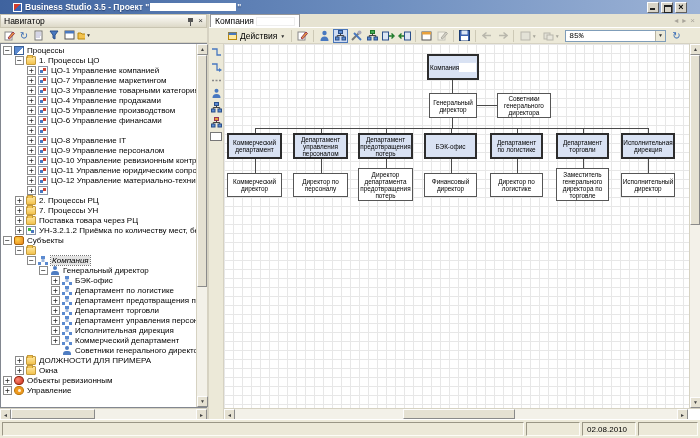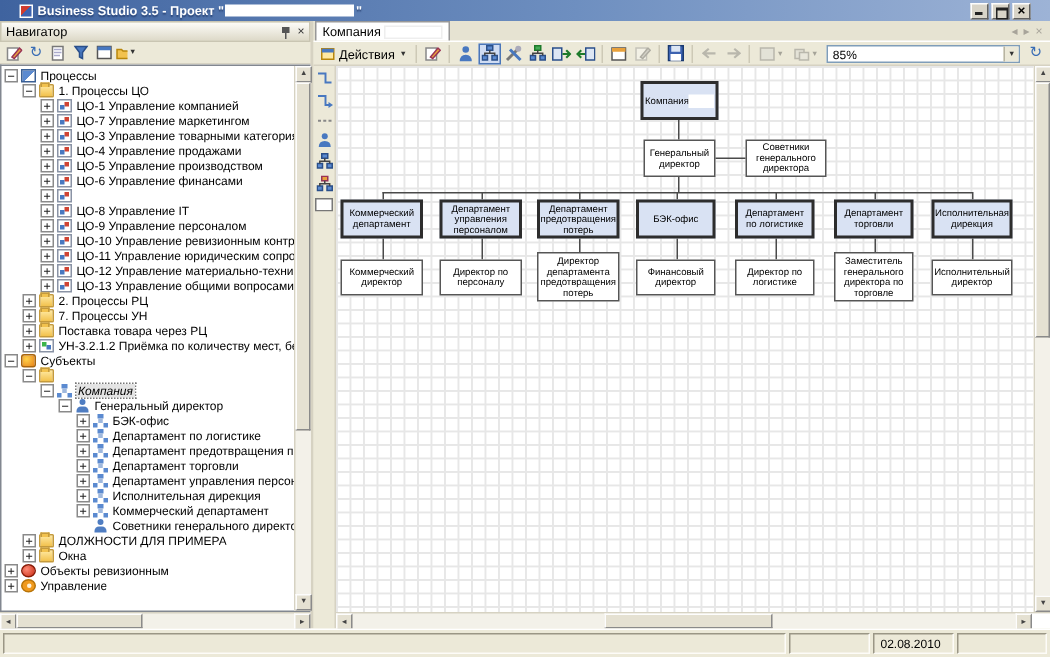--- a/index.html
+++ b/index.html
@@ -91,28 +91,28 @@
   
   .main { flex:1; display:flex; flex-direction:column; min-width:0; }
   .tabbar { height:14px; flex:none; display:flex; align-items:flex-end; background:#e6e3d2; padding-left:1px;
             border-bottom:1px solid #fff; }
   .tab { height:13px; width:90px; background:#fff; border:1px solid #989898; border-bottom:none;
          display:flex; align-items:center; padding:0 4px; font-size:8.5px; }
   .redact-tab { width:40px; height:9px; margin-left:2px; border:1px solid #eee; }
   .tab-controls { margin-left:auto; display:flex; gap:4px; padding:0 5px 2px 0; color:#a8a49a; font-size:8px; align-items:center; }
 
   .main-toolbar { height:16px; flex:none; display:flex; align-items:center; gap:1px; background:#ece9d8;
-                  border-bottom:1px solid #d6d2c2; padding:0 2px; }
+                  border-bottom:1px solid #d6d2c2; padding:0 16px; }
   .sep { width:1px; height:12px; background:#cdc9b6; margin:0 2px; flex:none; }
   .actions-btn { display:flex; align-items:center; gap:2px; font-size:8.5px; padding:0 3px; height:14px; white-space:nowrap; }
   .tool-btn { width:15px; height:14px; display:flex; align-items:center; justify-content:center; flex:none; }
   .tool-btn.selected { background:#cfdcf3; border:1px solid #4a76b8; }
   .tool-btn.disabled { opacity:.38; filter:grayscale(1); }
-  .zoom-combo { width:130px; height:12px; background:#fff; border:1px solid #7f9db9; display:flex; align-items:flex-end;
-                font-size:8px; padding-left:3px; margin:0 2px; }
+  .zoom-combo { width:130px; height:12px; background:#fff; border:1px solid #7f9db9; display:flex; align-items:center;
+                font-size:8px; padding-left:3px; margin:0 2px;font-family:Liberation Mono, monospace; }
   .zoom-combo .dd { margin-left:auto; width:10px; height:10px; background:#ece9d8; border-left:1px solid #b8b4a2;
                     font-size:5px; text-align:center; line-height:10px; color:#333; }
   .refresh-glyph { color:#3a6db5; font-size:10px; line-height:10px; }
 
   .diagram-area { flex:1; min-height:0; display:flex; }
   .shape-strip { width:15px; flex:none; background:#ece9d8; border-right:1px solid #d6d2c2;
                  display:flex; flex-direction:column; align-items:center; padding-top:3px; gap:4px; }
   .canvas-col { flex:1; min-width:0; display:flex; flex-direction:column; }
   .canvas-row { flex:1; min-height:0; display:flex; }
   .canvas { flex:1; position:relative; background:#fff; overflow:hidden;
@@ -264,21 +264,20 @@
               <span class="lbl">ЦО-11 Управление юридическим сопровождением</span>
             </div>
             <div class="tree-row" style="padding-left: 26px;">
               <span class="exp">+</span>
               <span class="ti ti-process"></span>
               <span class="lbl">ЦО-12 Управление материально-техническим</span>
             </div>
             <div class="tree-row" style="padding-left: 26px;">
               <span class="exp">+</span>
               <span class="ti ti-process"></span>
-              <span class="lbl">ЦО-13 Управление общими вопросами</span>
             </div>
             <div class="tree-row" style="padding-left: 14px;">
               <span class="exp">+</span>
               <span class="ti ti-folder"></span>
               <span class="lbl">2. Процессы РЦ</span>
             </div>
             <div class="tree-row" style="padding-left: 14px;">
               <span class="exp">+</span>
               <span class="ti ti-folder"></span>
               <span class="lbl">7. Процессы УН</span>

